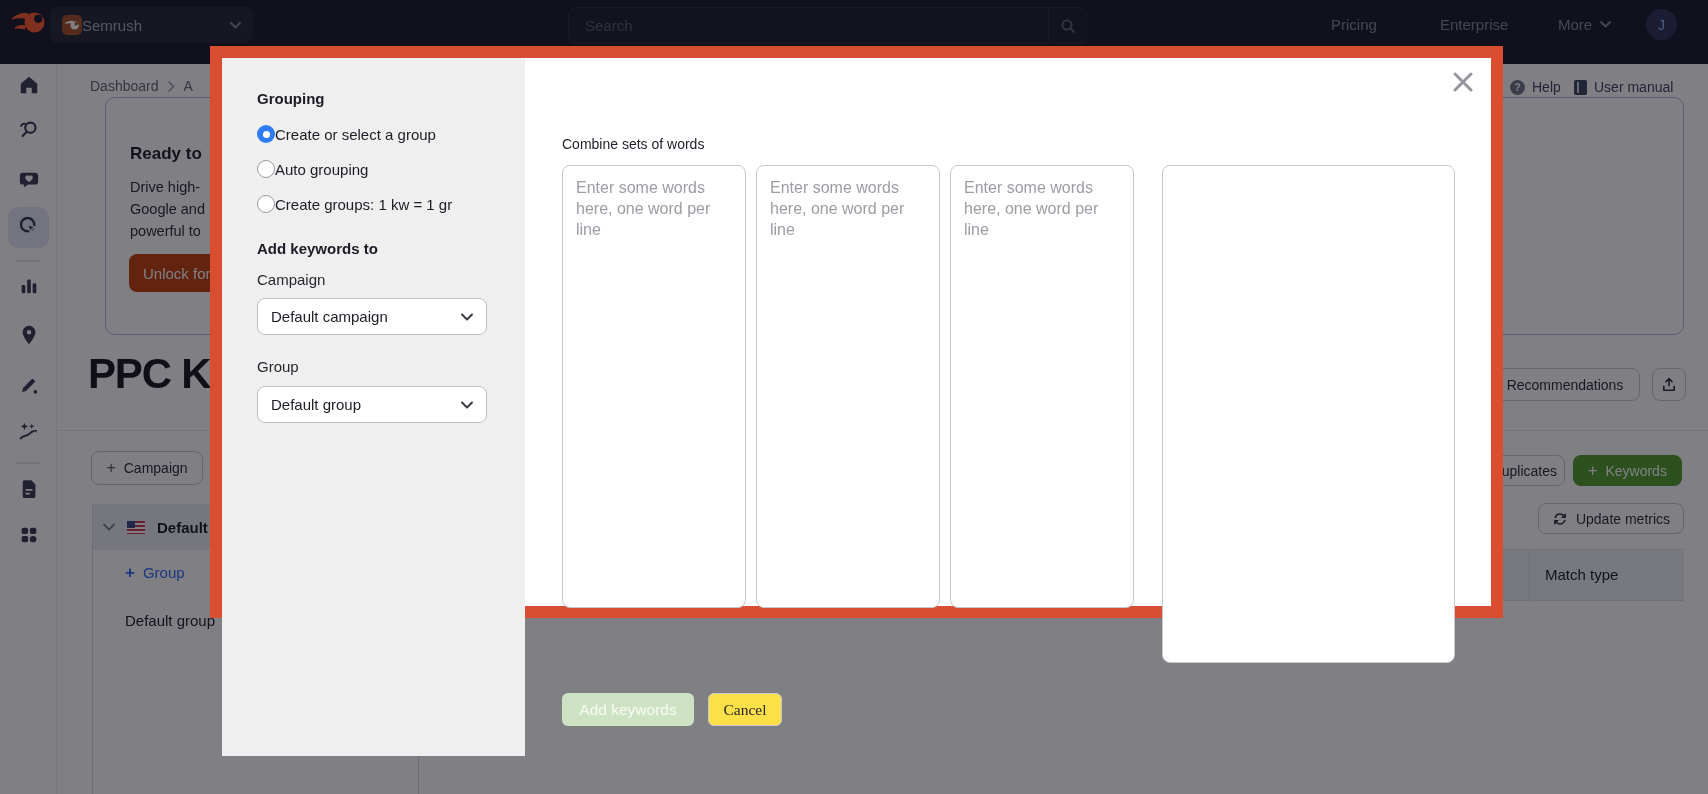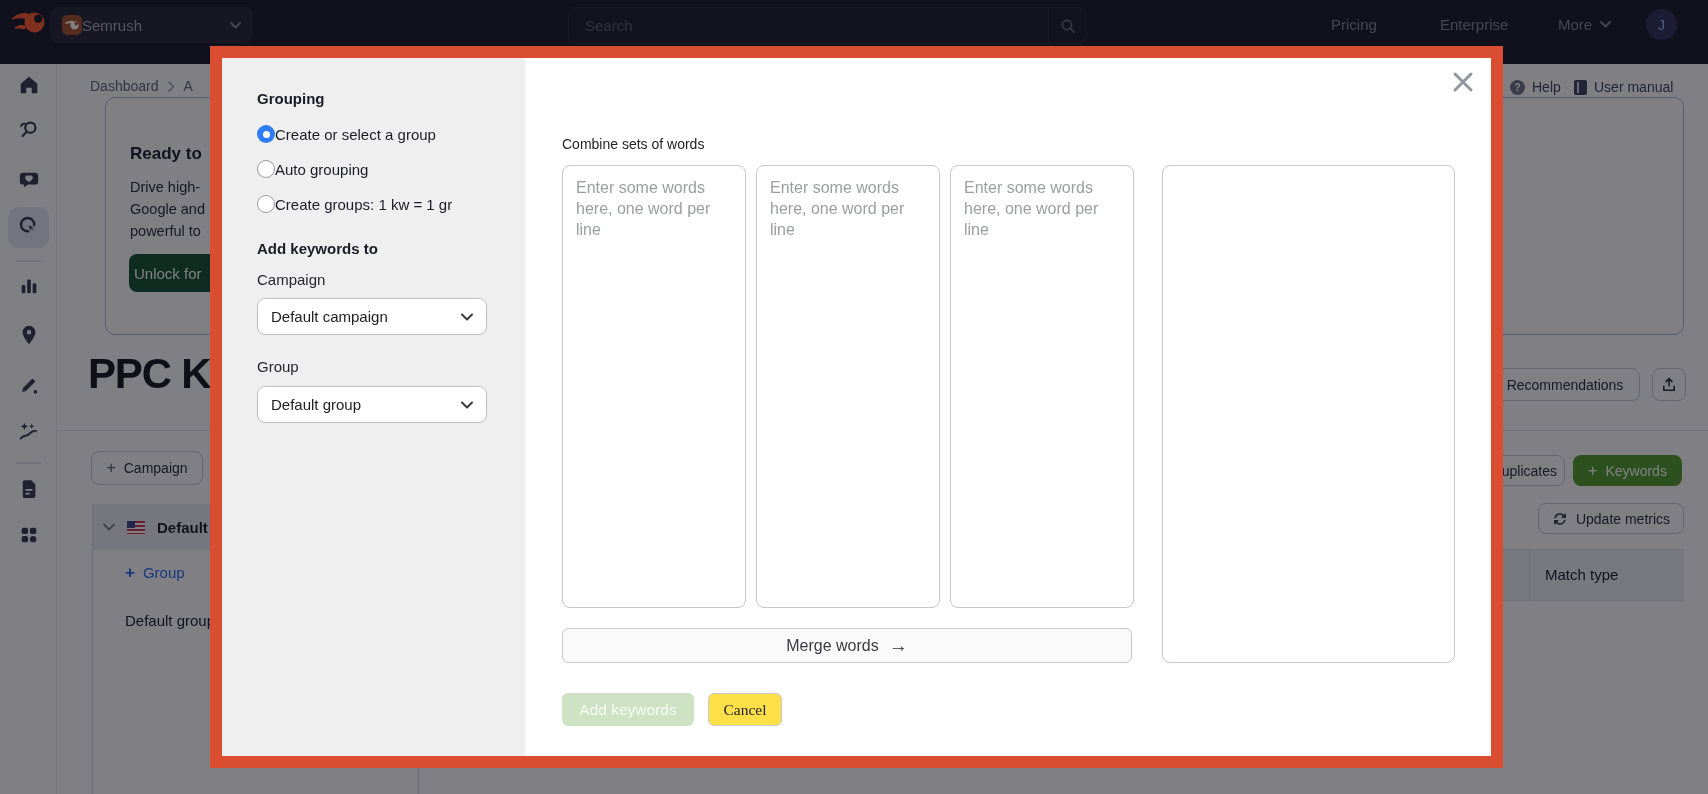--- a/index.html
+++ b/index.html
@@ -42,23 +42,23 @@
 
   
   .content { position:absolute; left:57px; top:64px; width:1651px; height:730px; background:#fff; z-index:1; }
   .breadcrumb { position:absolute; left:33px; top:14px; display:flex; align-items:center; gap:9px;
     font-size:14px; color:#636672; }
   .crumb { cursor:pointer; }
   .promo { position:absolute; left:48px; top:33px; width:1579px; height:238px; background:#fff;
     border:1px solid #a7bade; border-radius:10px; }
   .promo-title { position:absolute; left:24px; top:46px; font-size:17px; font-weight:bold; color:#1c1c28; }
   .promo-lines { position:absolute; left:24px; top:78px; font-size:14.5px; color:#2a2b35; line-height:22px; }
-  .promo-cta { position:absolute; left:23px; top:156px; width:130px; height:38px; background:#14532d;
+  .promo-cta { position:absolute; left:23px; top:156px; width:130px; height:38px; background:#c2410c;
     border:none; border-radius:8px; color:#fff; font-size:15px; display:flex; align-items:center;
-    padding-left:5px; cursor:pointer; font-family:inherit; white-space:nowrap; overflow:hidden; }
+    padding-left:14px; cursor:pointer; font-family:inherit; white-space:nowrap; overflow:hidden; }
   .page-h1 { position:absolute; left:31px; top:286px; font-size:42px; font-weight:800;
     letter-spacing:-1.2px; color:#16161f; white-space:nowrap; }
   .hdr-link { position:absolute; top:15px; display:flex; align-items:center; gap:7px;
     font-size:14px; color:#3e445c; cursor:pointer; white-space:nowrap; }
   .hl-help { left:1453px; }
   .hl-manual { left:1517px; }
   .q-badge { width:15px; height:15px; border-radius:50%; background:#717689; color:#fff;
     font-size:10px; font-weight:bold; display:flex; align-items:center; justify-content:center; }
   .book-badge { width:13px; height:15px; background:#3d4460; border-radius:2px; position:relative; }
   .book-badge::after { content:""; position:absolute; left:3px; top:2px; bottom:2px; width:2px; background:#cfd3e2; }
@@ -89,21 +89,21 @@
     background:repeating-linear-gradient(180deg,#c8374b 0 2px,#fff 2px 4px); position:relative; }
   .flag::after { content:""; position:absolute; left:0; top:0; width:8px; height:7px; background:#3c4a8c; }
   .group-link { position:absolute; left:32px; top:60px; display:flex; align-items:center; gap:8px;
     font-size:15px; color:#2e6bf0; cursor:pointer; }
   .group-row { position:absolute; left:32px; top:108px; font-size:15px; color:#20212b;
     cursor:pointer; white-space:nowrap; }
 
   
   .overlay { position:absolute; left:0; top:0; width:1708px; height:794px;
     background:rgba(10,10,20,0.52); z-index:50; }
-  .modal { position:absolute; left:210px; top:46px; width:1293px; height:722px; background:#fff;
+  .modal { position:absolute; left:210px; top:46px; width:1293px; height:572px; background:#fff;
     border:12px solid #d94e30; z-index:100; }
   .modal-side { position:absolute; left:0; top:0; width:303px; height:698px; background:#efeff0; }
   .m-label { position:absolute; left:35px; font-size:15px; font-weight:600; color:#1b1b25; }
   .m-sublabel { position:absolute; left:35px; font-size:15px; color:#26262f; }
   .radio-row { position:absolute; left:35px; height:20px; display:flex; align-items:center;
     cursor:pointer; }
   .radio { width:18px; height:18px; border-radius:50%; background:#fff; border:1.5px solid #9a9ba5; flex:0 0 auto; }
   .radio.checked { background:#2e7cf6; border:none; position:relative; }
   .radio.checked::after { content:""; position:absolute; left:5.5px; top:5.5px; width:7px; height:7px;
     border-radius:50%; background:#fff; }
@@ -384,21 +384,17 @@
       </span>
     </div>
 
     <div class="modal-sub">Combine sets of words</div>
 
     <textarea class="merge-ta ta1" placeholder="Enter some words here, one word per line" style=""></textarea>
     <textarea class="merge-ta ta2" placeholder="Enter some words here, one word per line" style=""></textarea>
     <textarea class="merge-ta ta3" placeholder="Enter some words here, one word per line" style=""></textarea>
     <textarea class="result-box" style=""></textarea>
 
-    <button class="merge-btn">
-      <span>Merge words</span>
-      <span class="merge-arrow">→</span>
-    </button>
     <button class="add-btn">Add keywords</button>
     <button class="cancel-btn">Cancel</button>
   </div>
 
 </div>
 
 </body></html>

